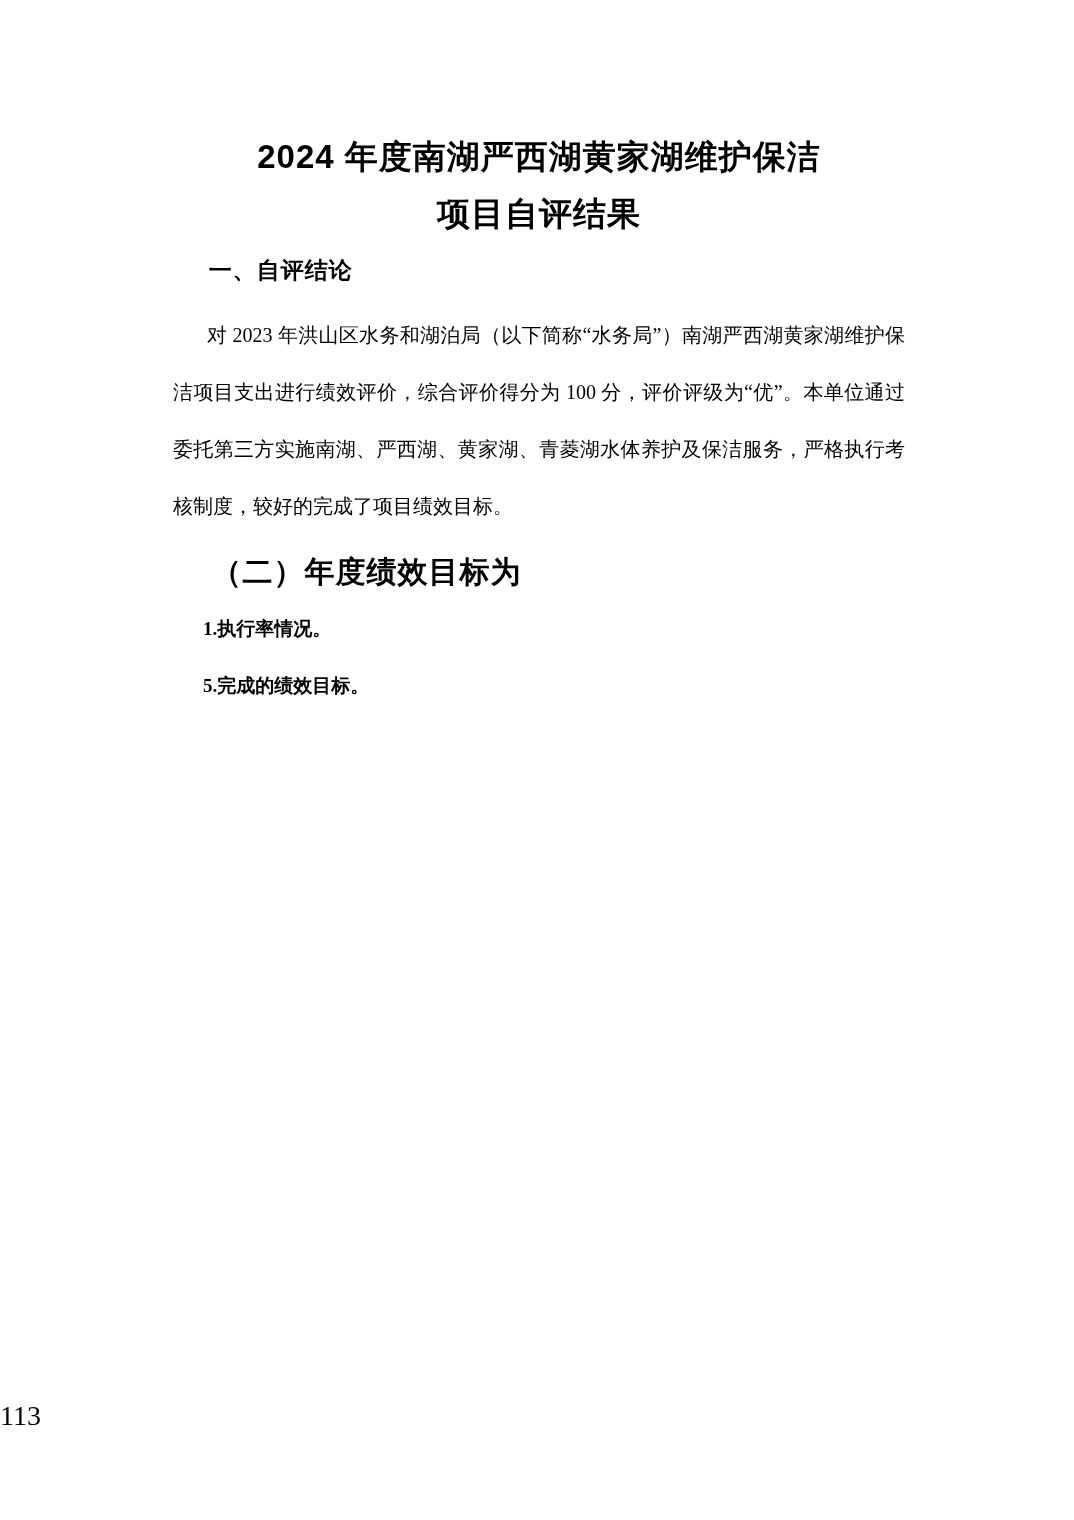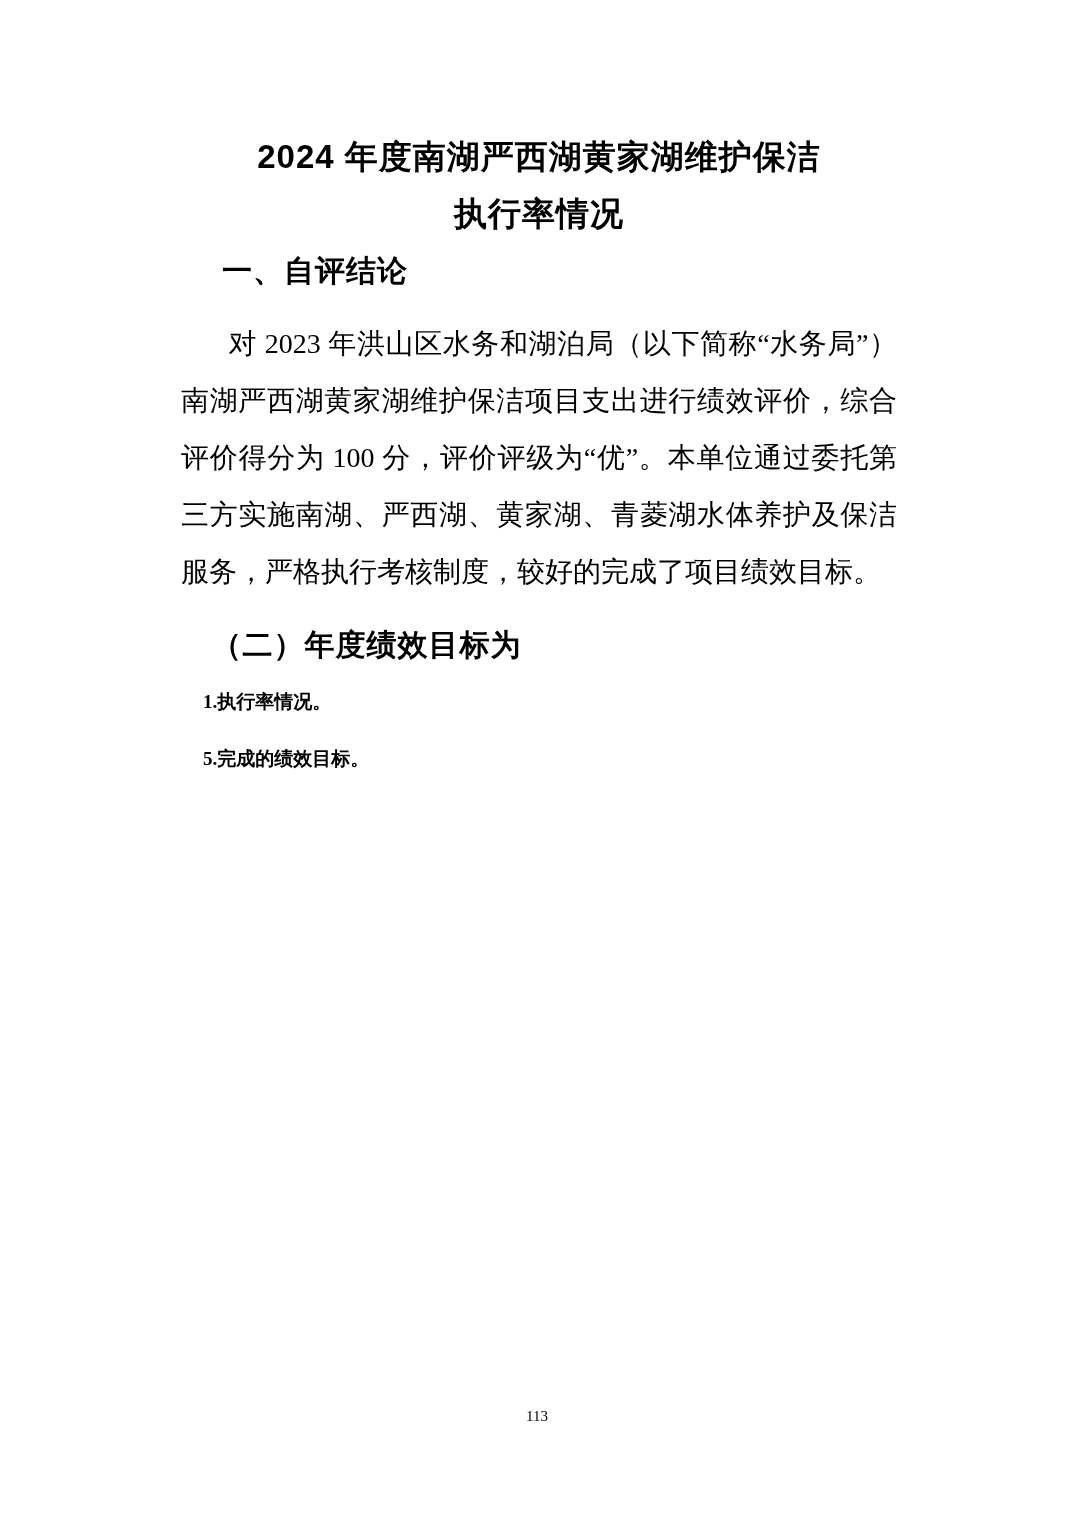--- a/index.html
+++ b/index.html
@@ -27,64 +27,63 @@
     font-family: "Liberation Sans", "DejaVu Sans", sans-serif;
     font-weight: 700;
     font-size: 33px;
     line-height: 57px;
     text-align: center;
     letter-spacing: 1px;
   }
   .h-level1 {
     font-family: Liberation Serif, serif;
     font-weight: 700;
-    font-size: 30px;
+    font-size: 23px;
     line-height: 57px;
     text-indent: 1.9em;
     letter-spacing: 1px;
   }
   .h-level2 {
     font-weight: 700;
     font-size: 30px;
     line-height: 57px;
     text-indent: 1.55em;
     letter-spacing: 1px;
   }
   .h-level3 {
     font-weight: 700;
     font-size: 19px;
     line-height: 57px;
     text-indent: 2em;
   }
   .body-para {
-    margin: 16px;
-    font-size: 28px;
+    margin: 8px;
+    font-size: 20px;
     line-height: 57px;
     text-align: justify;
     text-indent: 1.7em;
   }
   .page-number {
     position: absolute;
     top: 1402px;
     left: 0;
     width: 100%;
-    text-align: center;
-    font-size: 15px;
+    font-size: 28px;
     line-height: 28px;
   }
 </style>
 </head>
 <body>
 
 <div class="page">
   <div class="content">
 
     <div class="doc-title">
       <div>2024 年度南湖严西湖黄家湖维护保洁</div>
-      <div>执行率情况</div>
+      <div>项目自评结果</div>
     </div>
 
     <div class="h-level1">一、自评结论</div>
 
 
     <p class="body-para">对 2023 年洪山区水务和湖泊局（以下简称“水务局”）南湖严西湖黄家湖维护保洁项目支出进行绩效评价，综合评价得分为 100 分，评价评级为“优”。本单位通过委托第三方实施南湖、严西湖、黄家湖、青菱湖水体养护及保洁服务，严格执行考核制度，较好的完成了项目绩效目标。</p>
 
     <div class="h-level2">（二）年度绩效目标为</div>
 
     <div class="h-level3">1.执行率情况。</div>

